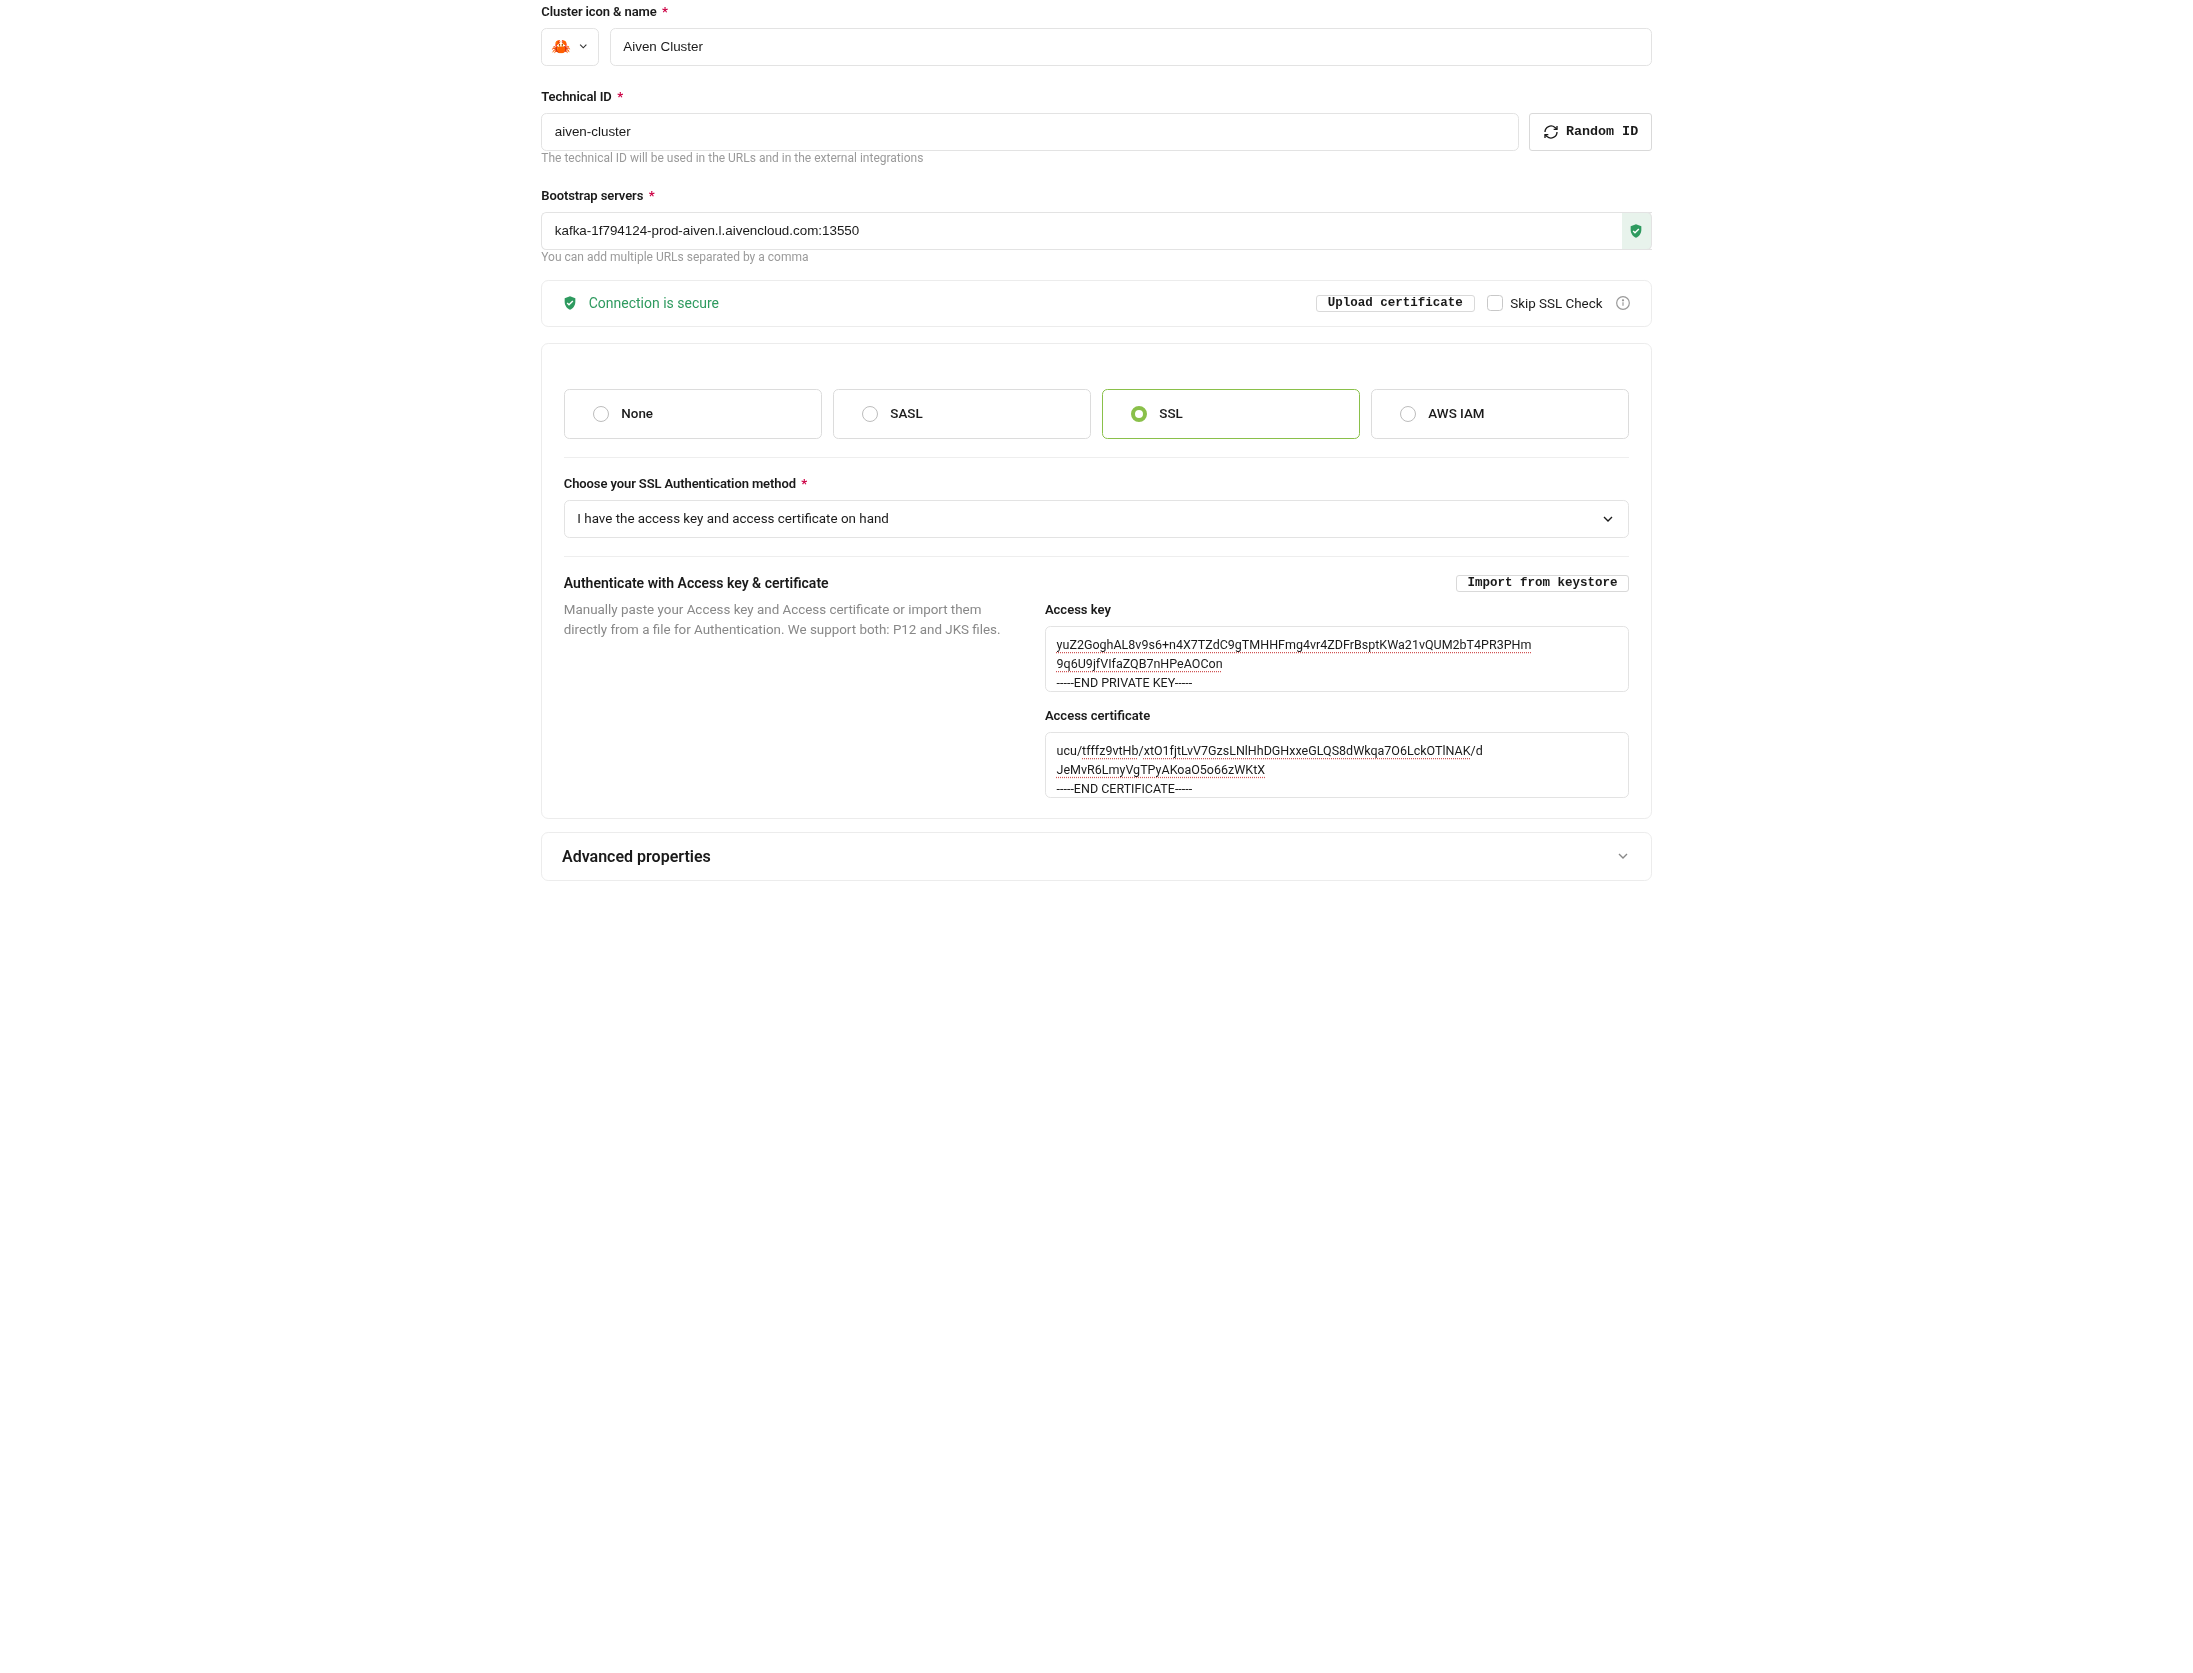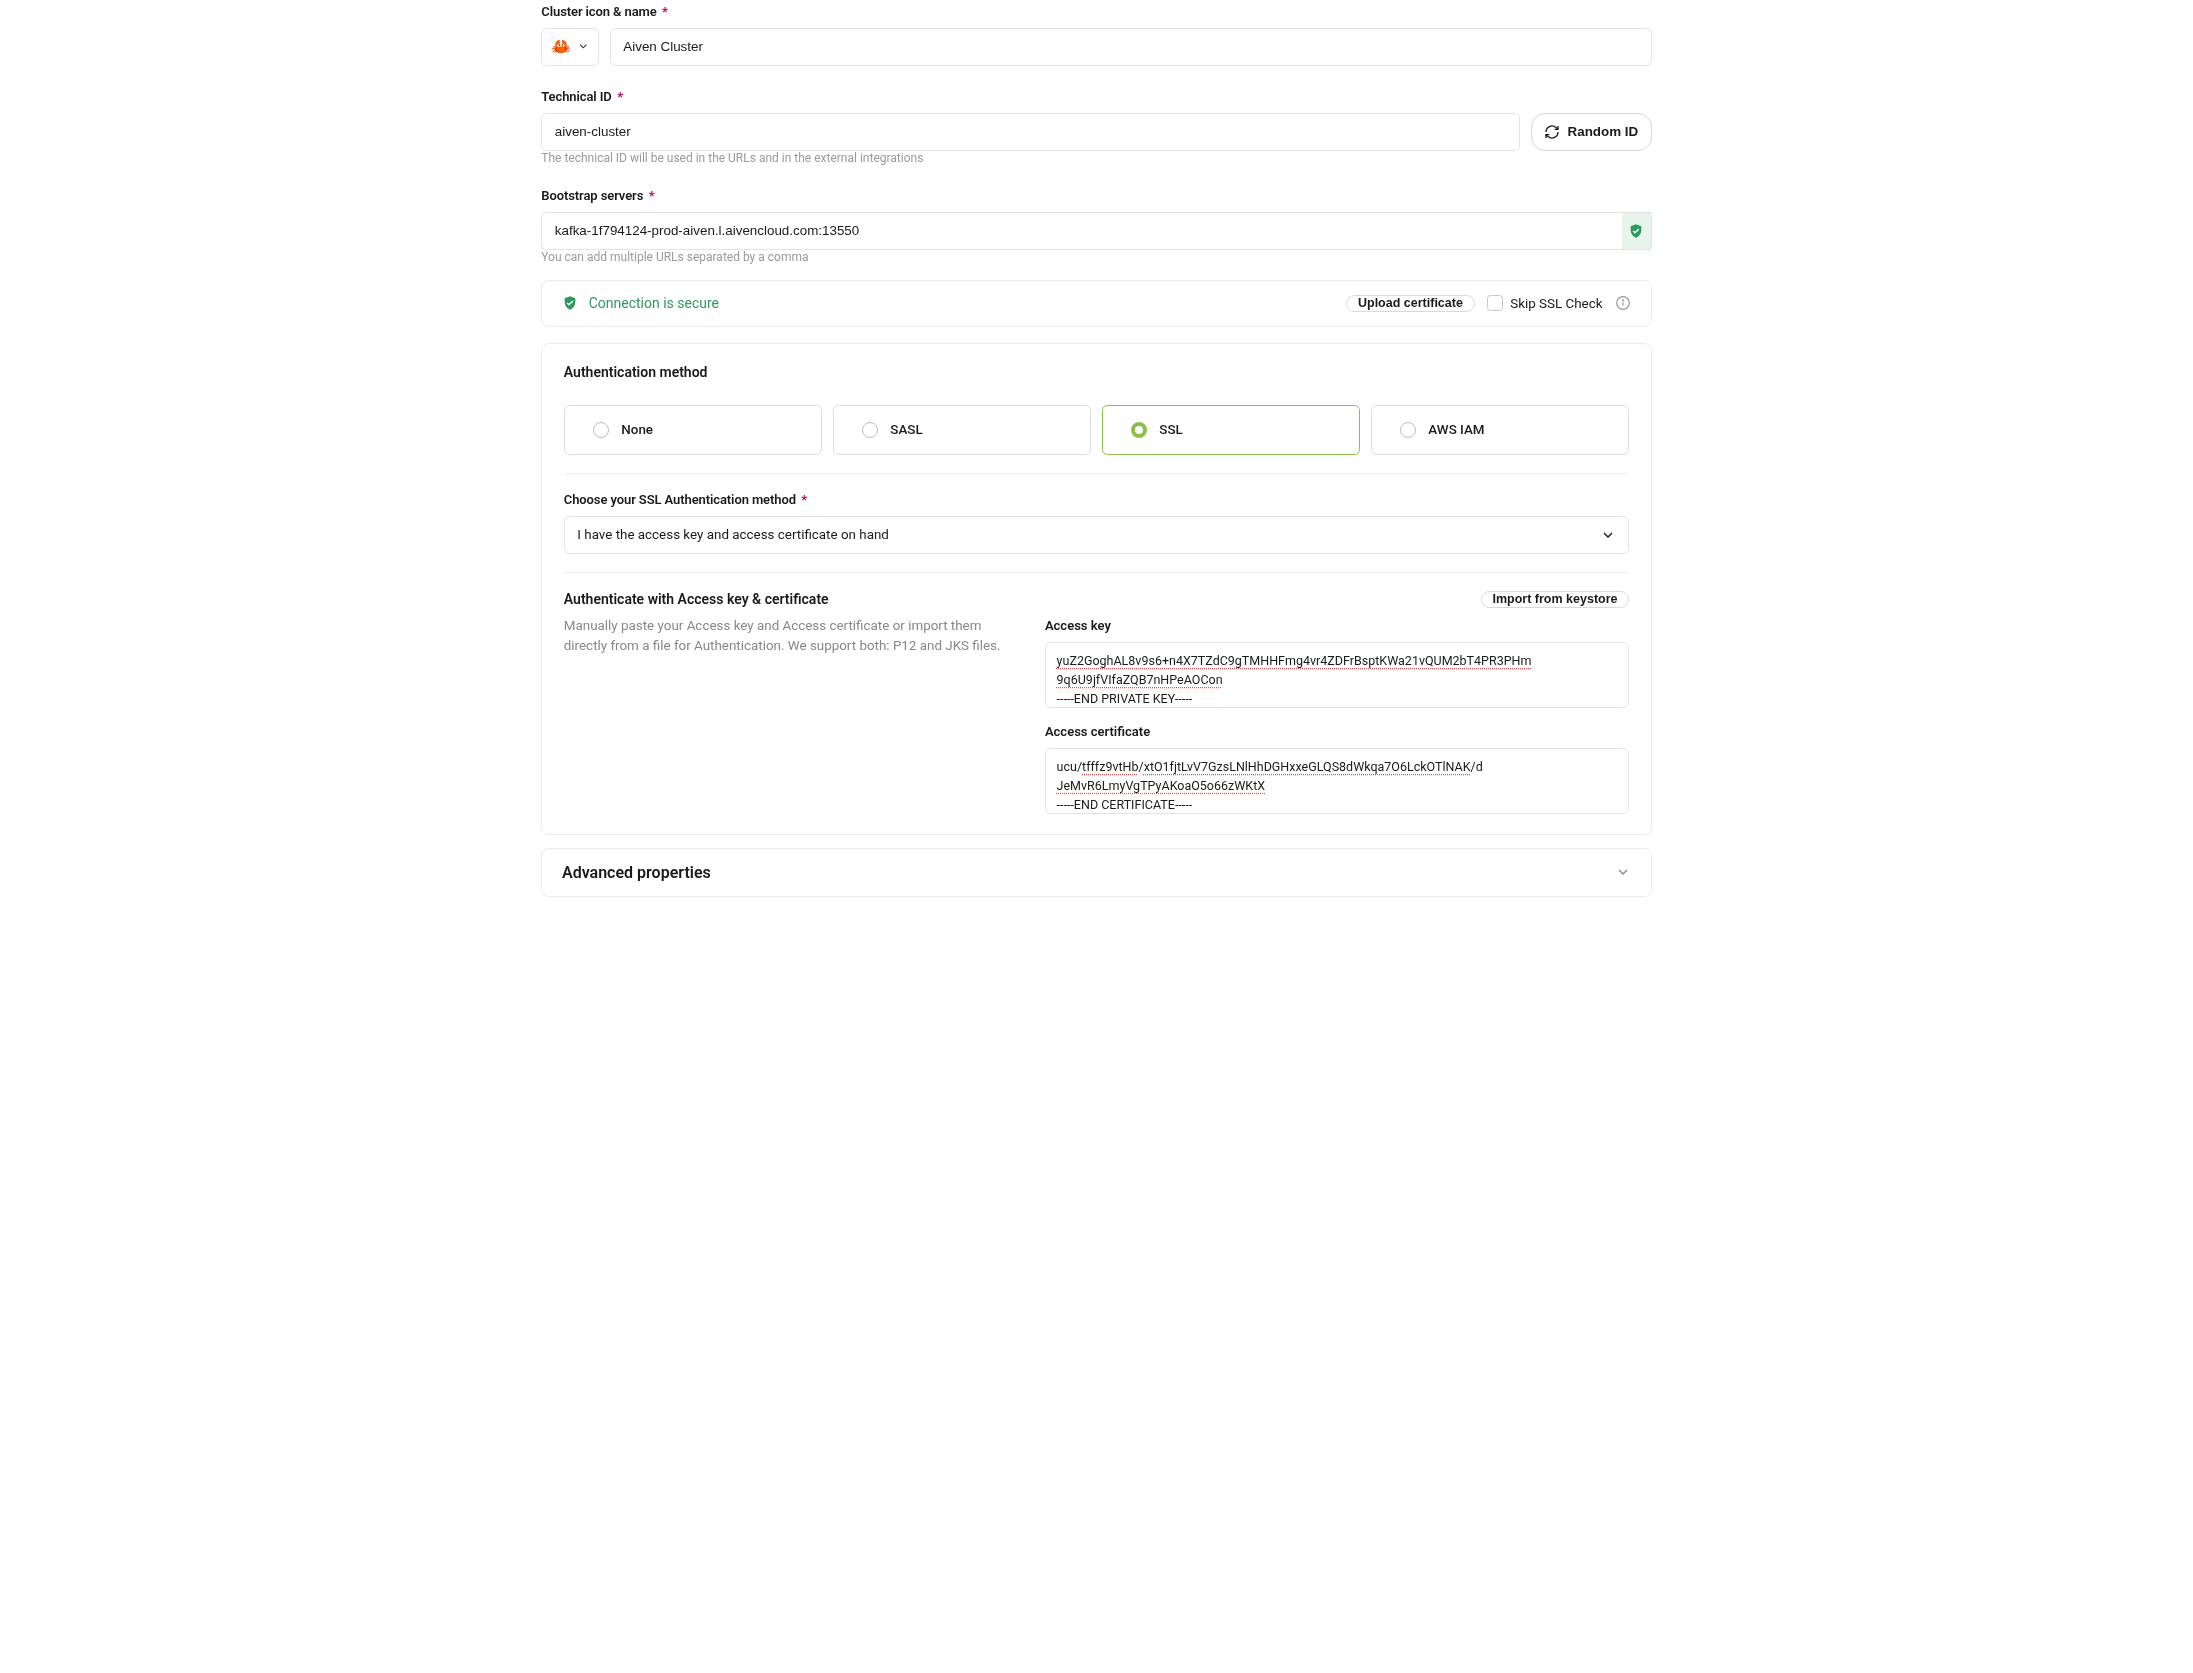--- a/index.html
+++ b/index.html
@@ -29,23 +29,23 @@
     flex:1; border:0.9px solid #e3e3e3; border-radius:5.4px;
     padding:0 12.5px; height:38px; font-size:13.4px; color:#1a1a1a;
     background:#fff; outline:none;
   }
   .text-input::placeholder { color:#9a9a9a; }
 
   .help-text { color:#9a9a9a; font-size:12px; }
 
   .btn {
     display:inline-flex; align-items:center; gap:7.2px;
-    border:0.9px solid #d9d9d9; border-radius:14px;
+    border:0.9px solid #d9d9d9; border-radius:3px;
     background:#fff; padding:0 12.5px; height:38px;
-    font-weight:600; font-size:13.4px; cursor:pointer; color:#1a1a1a;
+    font-weight:600; font-size:13.4px; cursor:pointer; color:#1a1a1a;font-family:Liberation Mono, monospace;
   }
   .btn-sm { height:17px; font-size:12.5px; padding:0 10.7px; }
 
   .input-shield-wrap { position:relative; flex:1; display:flex; }
   .input-shield-right {
     position:absolute; right:0; top:0; height:100%; width:30px;
     display:flex; align-items:center; justify-content:center;
     background:#e8f3ec; border-top-right-radius:5.4px; border-bottom-right-radius:5.4px;
     border:0.9px solid #e3e3e3; border-left:none;
   }
@@ -194,21 +194,20 @@
         <svg class="info-ic" viewBox="0 0 24 24" fill="none" stroke="currentColor" stroke-width="1.8">
           <circle cx="12" cy="12" r="9.5"></circle>
             <line x1="12" y1="11" x2="12" y2="16"></line>
             <circle cx="12" cy="8" r="0.8" fill="currentColor"></circle>
         </svg>
       </div>
     </div>
   </div>
 
   <div class="card">
-    <div class="sect-title">Authentication method</div>
 
     <div class="radio-grid">
       <div class="radio-card">
         <span class="radio-circle"></span>
         <span class="radio-label">None</span>
       </div>
       <div class="radio-card">
         <span class="radio-circle"></span>
         <span class="radio-label">SASL</span>
       </div>

